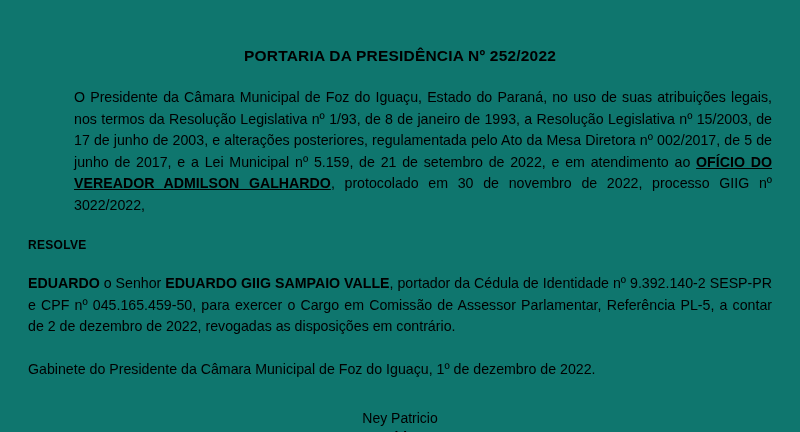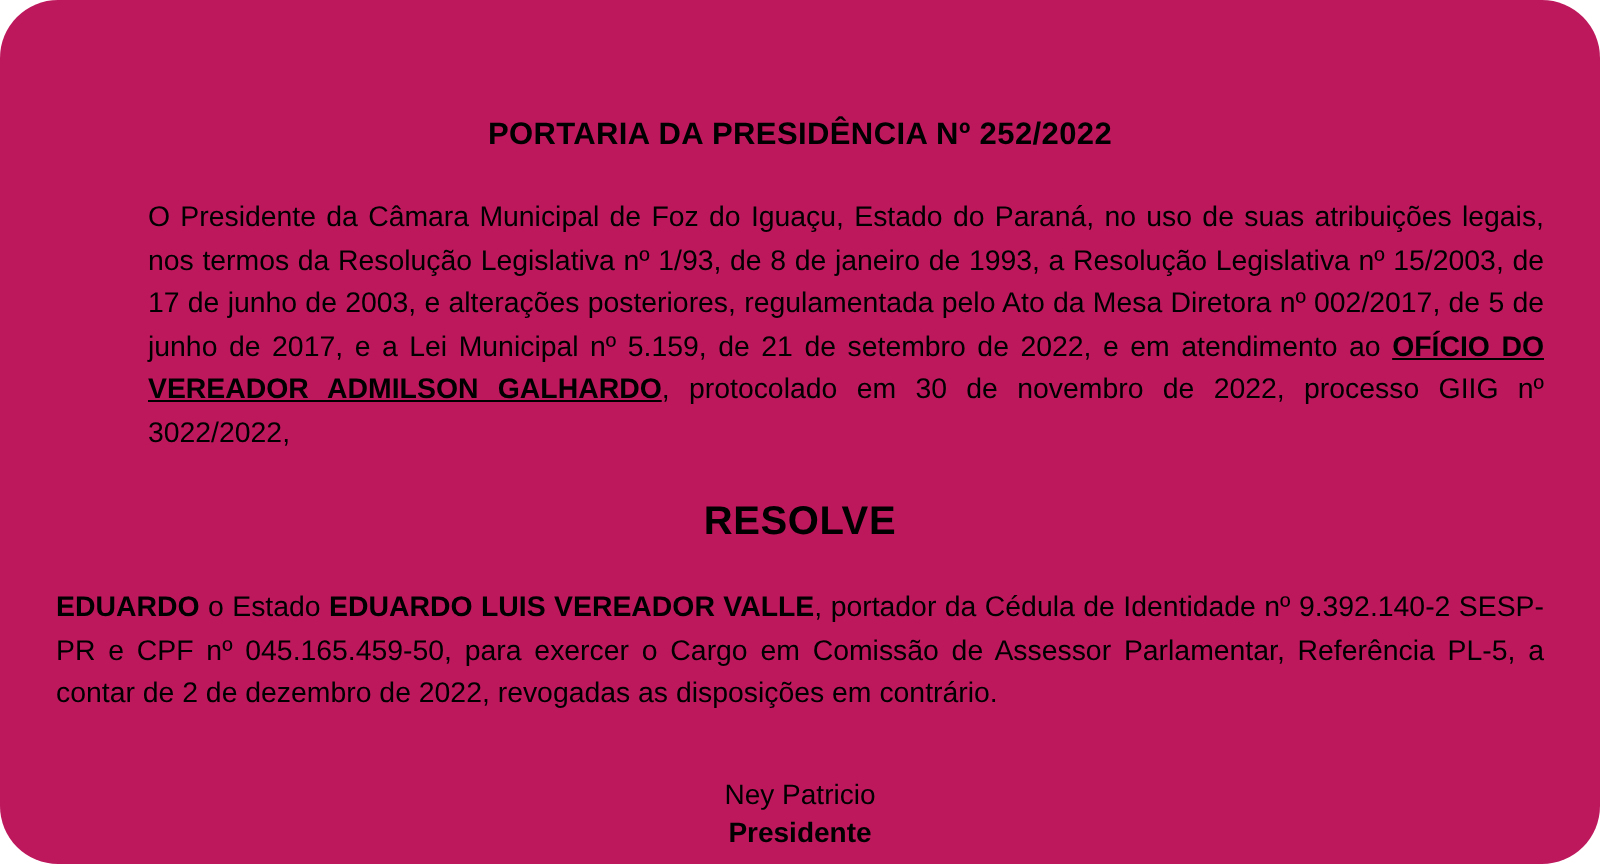--- a/index.html
+++ b/index.html
@@ -12,23 +12,22 @@
     height: 432px;
     font-family: "Liberation Sans", sans-serif;
     color: #000000;
     overflow: hidden;
   }
   .page {
     position: relative;
     width: 800px;
     height: 432px;
     box-sizing: border-box;
-    padding: 16px 28px;
-    background: #be185d;
-    border-radius: 29px;
+    padding: 4px 28px;
+    background: #0f766e;
   }
   .doc-title {
     text-align: center;
     font-size: 15.5px;
     font-weight: bold;
     letter-spacing: 0.2px;
     margin: 0;
     padding-top: 43px;
   }
   .para {
@@ -36,22 +35,22 @@
     line-height: 21.5px;
     text-align: justify;
     margin: 0;
     padding: 0;
   }
   .para.first {
     padding-top: 22px;
     margin-left: 46px;
   }
   .resolve {
-    text-align: center;
-    font-size: 20px;
+    text-align: left;
+    font-size: 12px;
     font-weight: bold;
     letter-spacing: 0.3px;
     margin: 0;
     padding-top: 22px;
   }
   .para.second {
     padding-top: 21px;
   }
   .para.third {
     padding-top: 21px;
@@ -81,21 +80,22 @@
 <body>
 
 <div class="page">
 
   <h1 class="doc-title">PORTARIA DA PRESIDÊNCIA Nº 252/2022</h1>
 
   <p class="para first"><span>O Presidente da Câmara Municipal de Foz do Iguaçu, Estado do Paraná, no uso de suas atribuições legais, nos termos da Resolução Legislativa nº 1/93, de 8 de janeiro de 1993, a Resolução Legislativa nº 15/2003, de 17 de junho de 2003, e alterações posteriores, regulamentada pelo Ato da Mesa Diretora nº 002/2017, de 5 de junho de 2017, e a Lei Municipal nº 5.159, de 21 de setembro de 2022, e em atendimento ao </span><b class="underline">OFÍCIO DO VEREADOR ADMILSON GALHARDO</b><span>, protocolado em 30 de novembro de 2022, processo GIIG nº 3022/2022,</span></p>
 
   <p class="resolve">RESOLVE</p>
 
-  <p class="para second"><b>EDUARDO</b><span> o Estado </span><b>EDUARDO LUIS VEREADOR VALLE</b><span>, portador da Cédula de Identidade nº 9.392.140-2 SESP-PR e CPF nº 045.165.459-50, para exercer o Cargo em Comissão de Assessor Parlamentar, Referência PL-5, a contar de 2 de dezembro de 2022, revogadas as disposições em contrário.</span></p>
+  <p class="para second"><b>EDUARDO</b><span> o Senhor </span><b>EDUARDO GIIG SAMPAIO VALLE</b><span>, portador da Cédula de Identidade nº 9.392.140-2 SESP-PR e CPF nº 045.165.459-50, para exercer o Cargo em Comissão de Assessor Parlamentar, Referência PL-5, a contar de 2 de dezembro de 2022, revogadas as disposições em contrário.</span></p>
 
+  <p class="para third">Gabinete do Presidente da Câmara Municipal de Foz do Iguaçu, 1º de dezembro de 2022.</p>
 
   <div class="signature">
     <div class="name">Ney Patricio</div>
     <div class="role">Presidente</div>
   </div>
 
 </div>
 
 </body></html>

